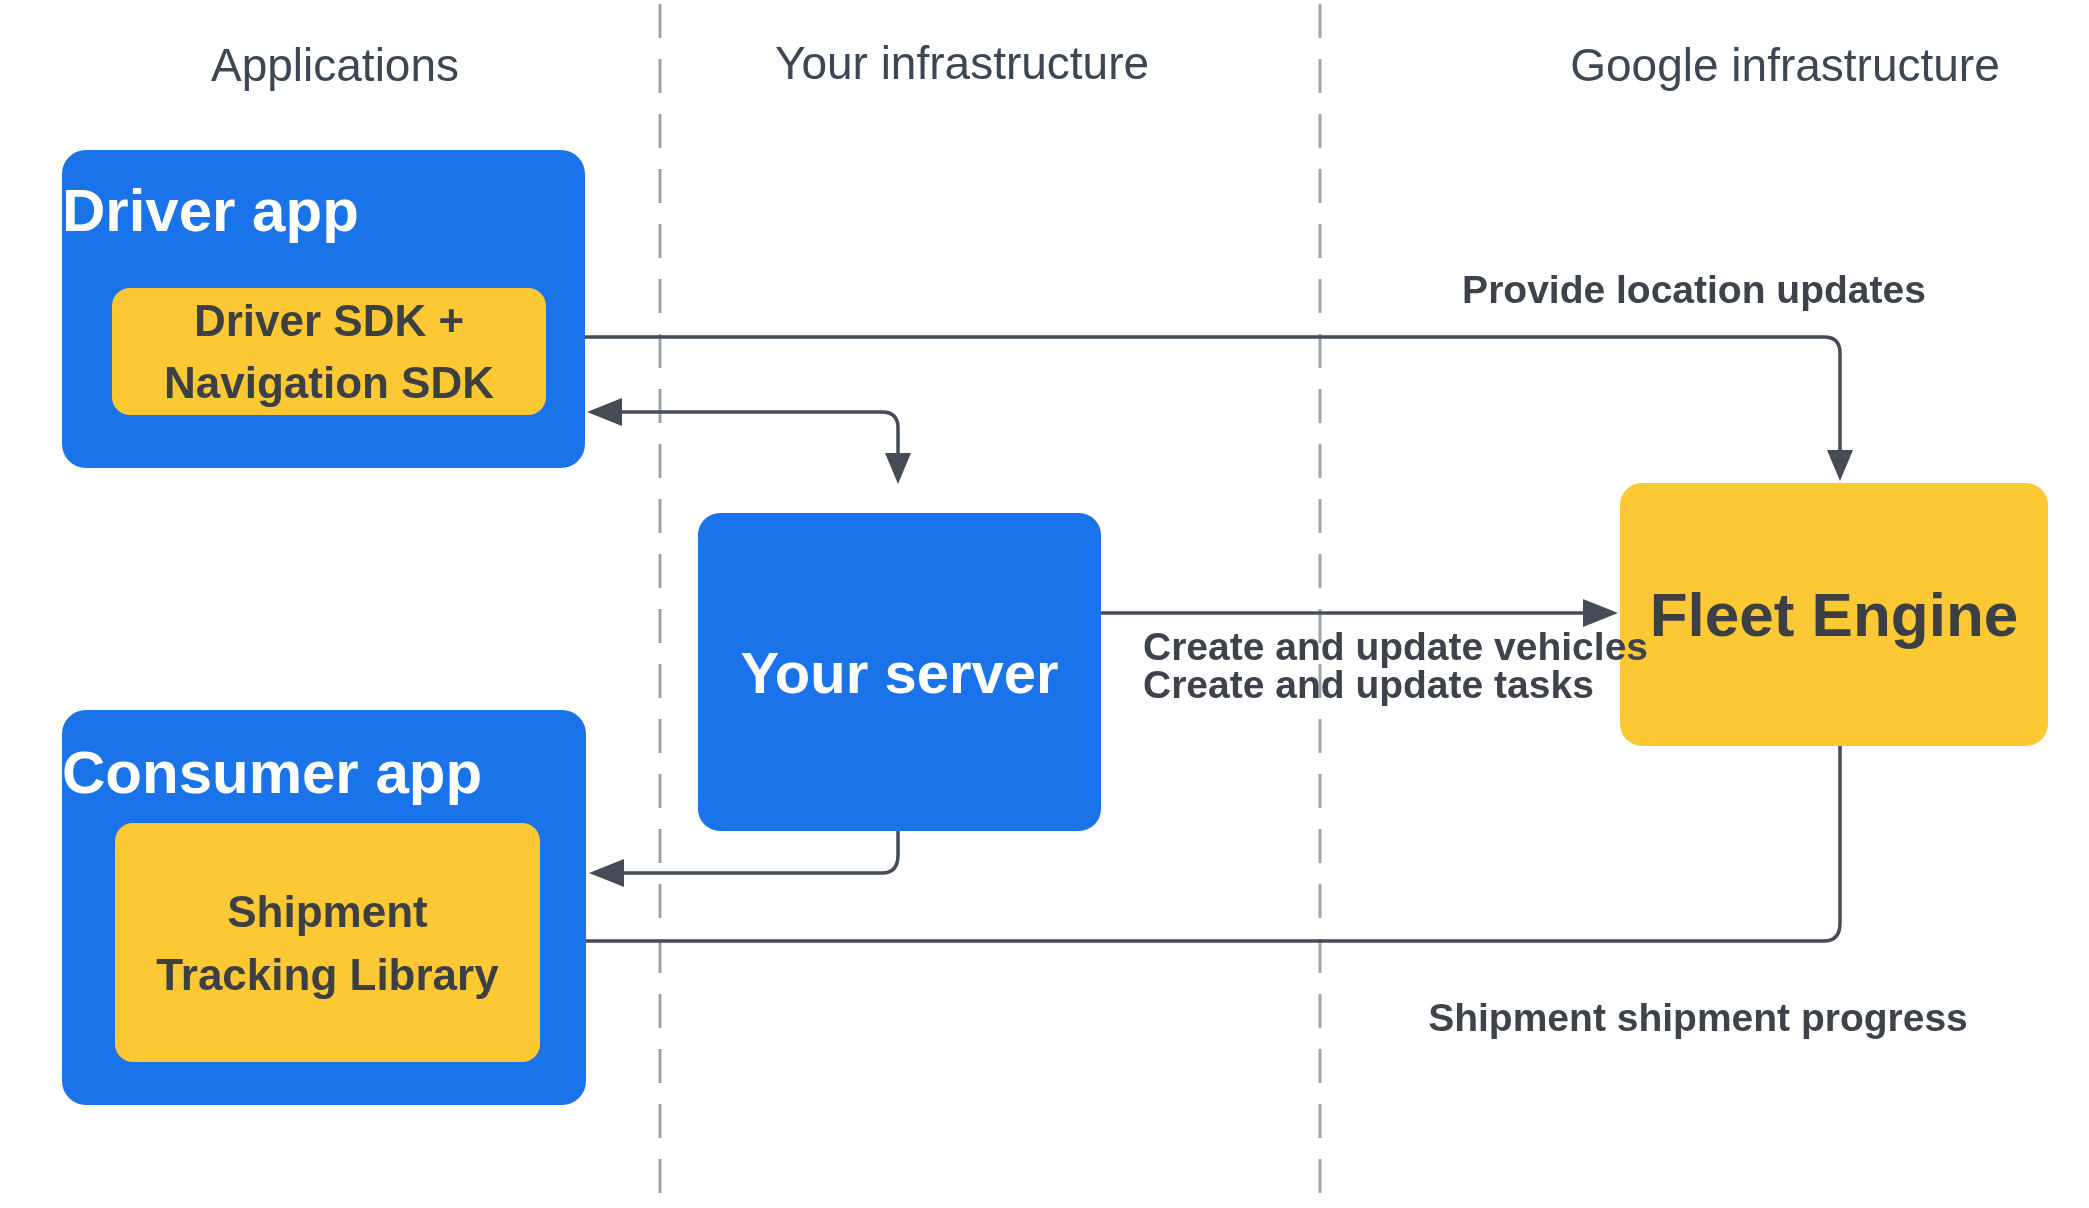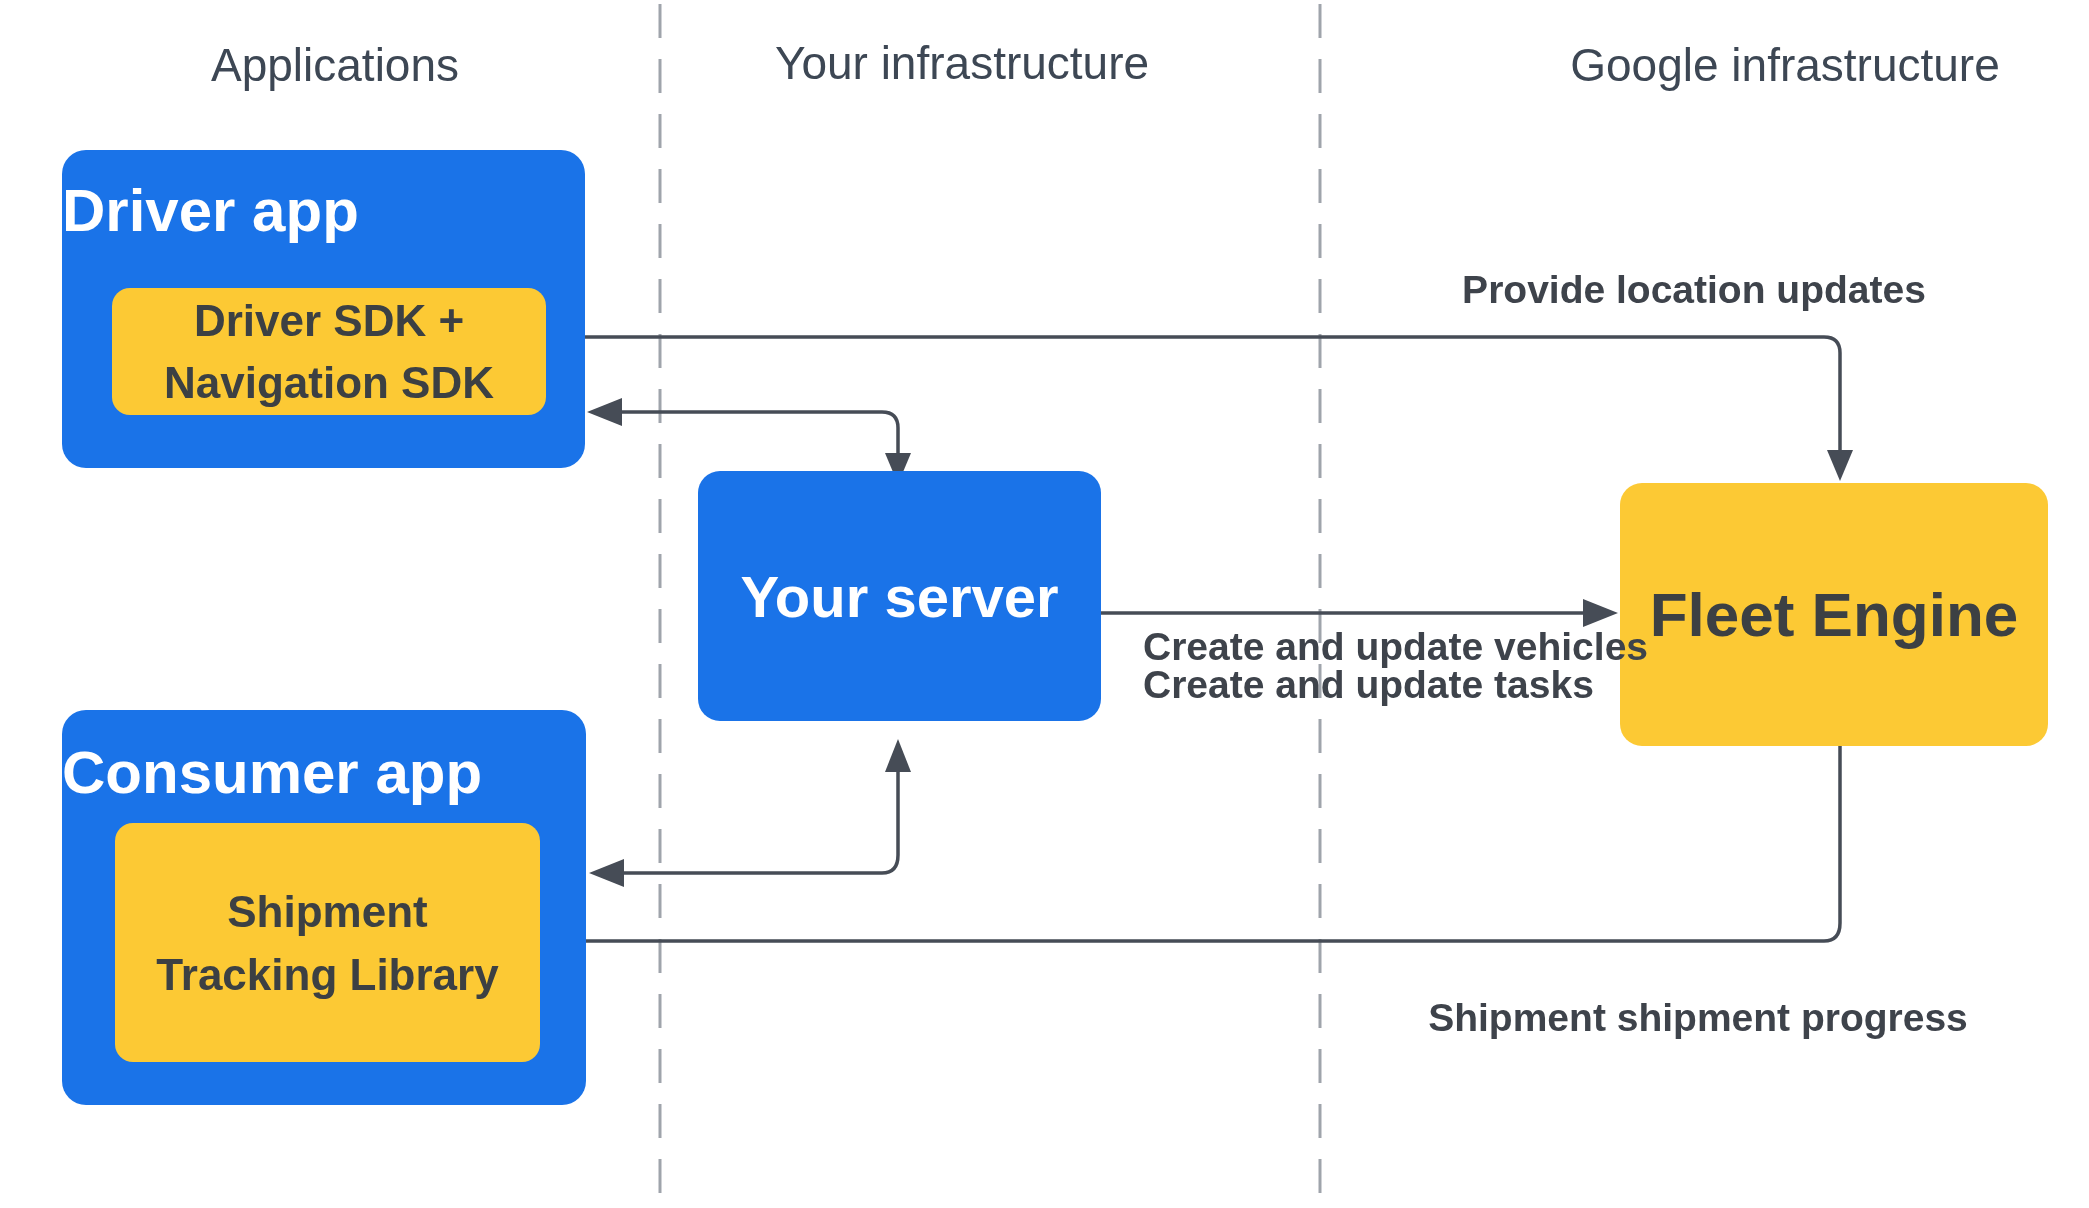--- a/index.html
+++ b/index.html
@@ -120,21 +120,21 @@
   </div>
 
   <div class="appbox" id="consumer-app" style="left:62px; top:710px; width:524px; height:395px;">
     <div class="title" style="top:30px;">Consumer app</div>
     <div class="sdkbox" style="left:53px; top:113px; width:425px; height:239px;">
       <div class="sdk-line" style="line-height:63px;">Shipment</div>
       <div class="sdk-line" style="line-height:63px;text-align:right;">Tracking Library</div>
     </div>
   </div>
 
-  <div class="servicebox" id="your-server" style="left:698px; top:471px; width:403px; height:250px;">
+  <div class="servicebox" id="your-server" style="left:698px; top:513px; width:403px; height:318px;">
     <div class="service-title">Your server</div>
   </div>
 
   <div class="servicebox" id="fleet-engine" style="left:1620px; top:483px; width:428px; height:263px;">
     <div class="service-title">Fleet Engine</div>
   </div>
 
   <div class="edge-label centered" style="left:1694px; top:268px;">Provide location updates</div>
   <div class="edge-label" style="left:1143px; top:628px;">
     <div class="lbl-line">Create and update vehicles</div>

